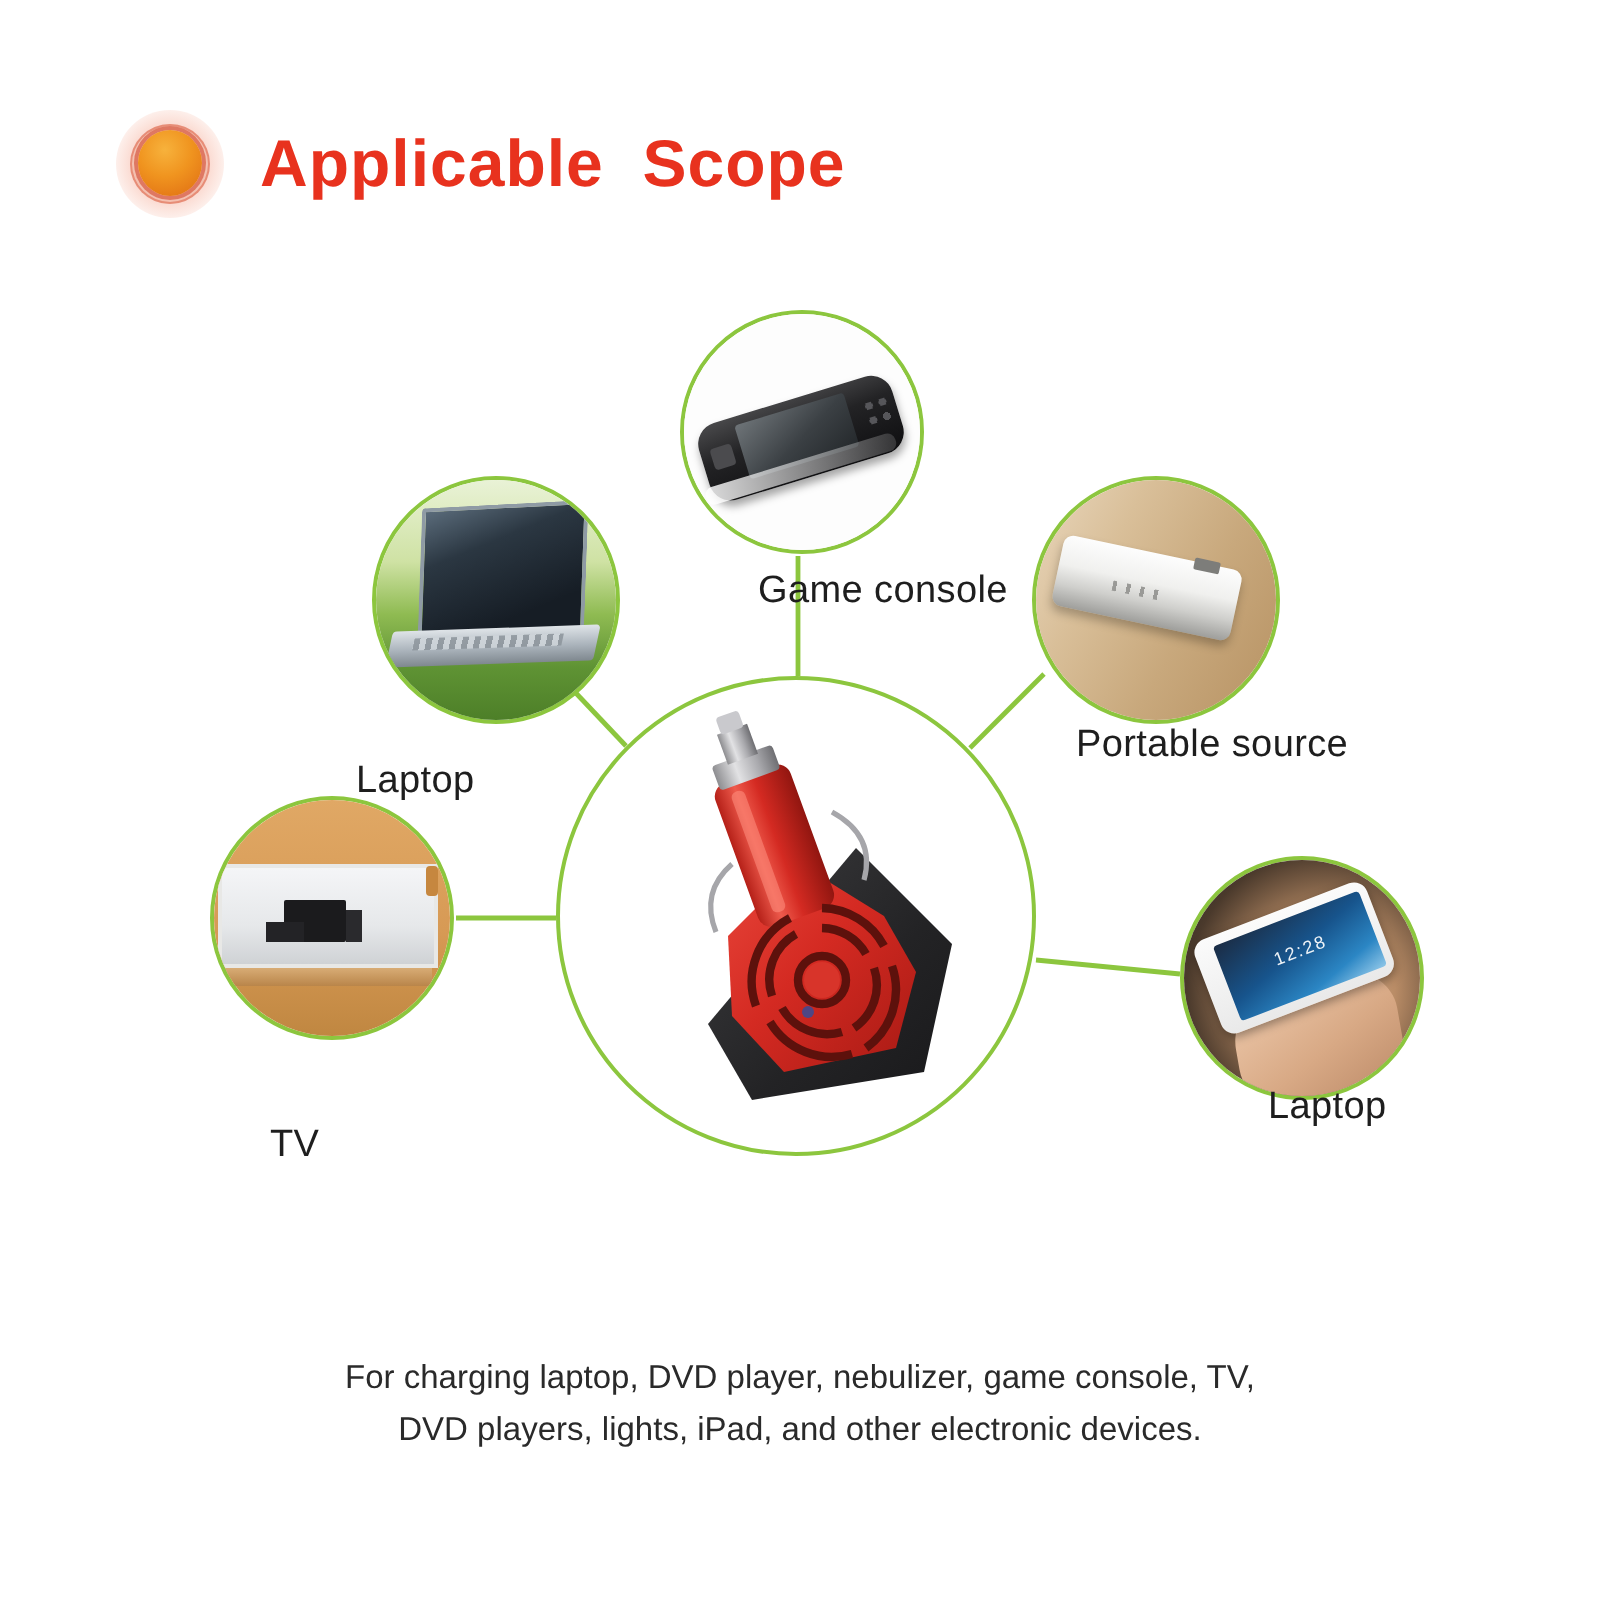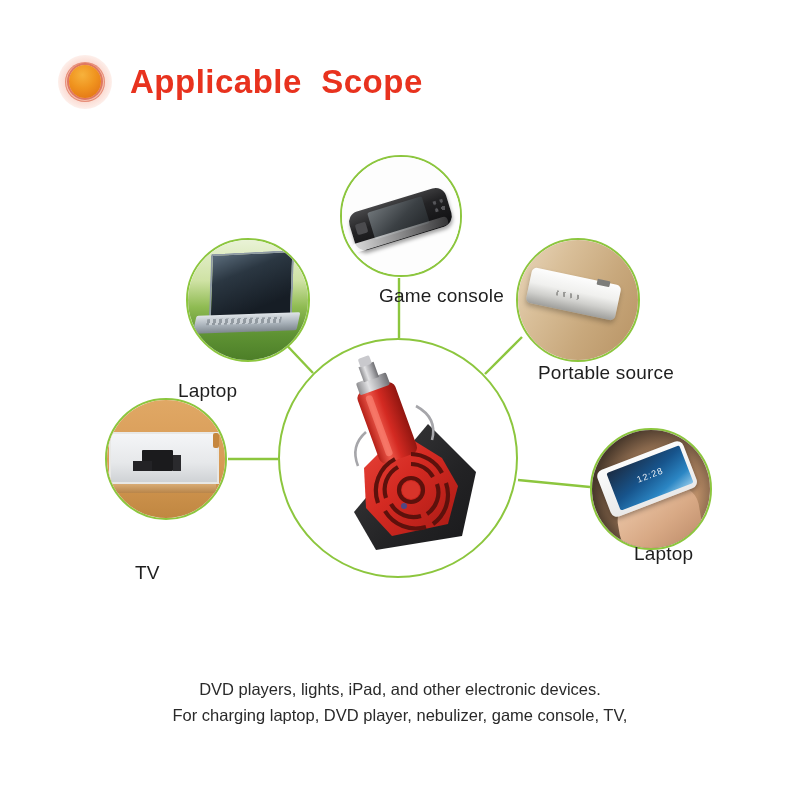--- a/index.html
+++ b/index.html
@@ -453,17 +453,17 @@
     <div class="ph-phone">
       <div class="hand"></div>
       <div class="device"></div>
       <div class="scr"></div>
       <div class="clock">12:28</div>
     </div>
   </div>
   <div class="node-label" style="left:634px; top:543px;">Laptop</div>
 
   <div id="caption">
+    <div>For charging laptop, DVD player, nebulizer, game console, TV,</div>
     <div>DVD players, lights, iPad, and other electronic devices.</div>
-    <div>For charging laptop, DVD player, nebulizer, game console, TV,</div>
   </div>
 
 </div>
 
 </body></html>

